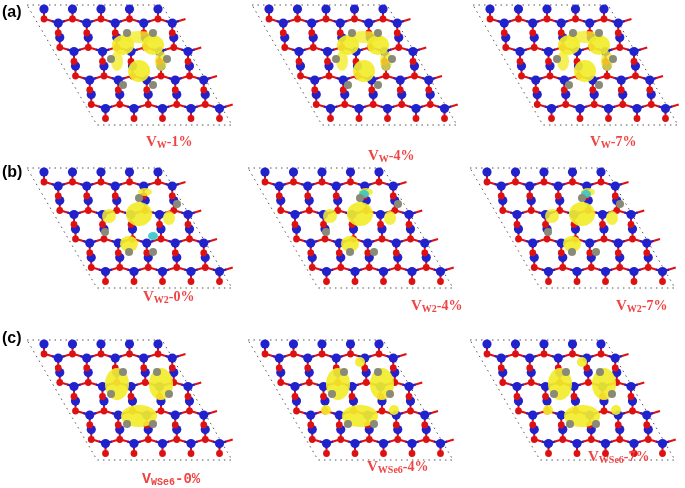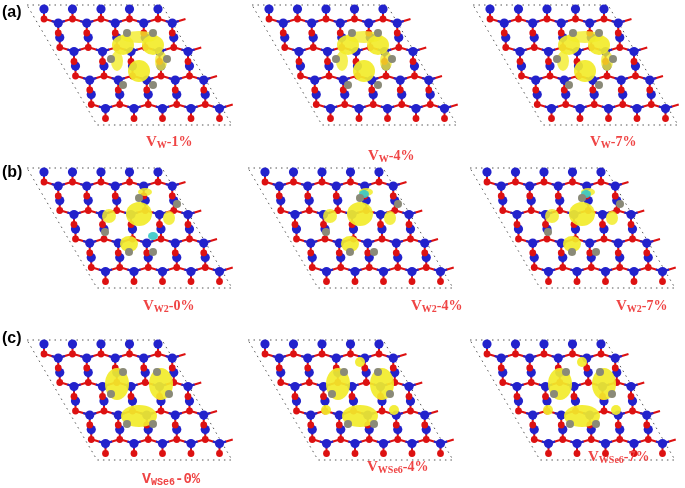--- a/index.html
+++ b/index.html
@@ -2382,19 +2382,19 @@
           <ellipse cx="146" cy="72" rx="5" ry="5" fill="#f2ec2a" opacity="0.92"></ellipse>
         </g>
       </svg>
     </div>
   </div>
 
 <div class="caption" style="left:146px;top:133px;"><span class="v">V</span><span class="sub">W</span><span>-1%</span></div>
 <div class="caption" style="left:368px;top:147px;"><span class="v">V</span><span class="sub">W</span><span>-4%</span></div>
 <div class="caption" style="left:590px;top:133px;"><span class="v">V</span><span class="sub">W</span><span>-7%</span></div>
 
-<div class="caption" style="left:143px;top:297px;"><span class="v">V</span><span class="sub">W2</span><span>-0%</span></div>
+<div class="caption" style="left:143px;top:288px;"><span class="v">V</span><span class="sub">W2</span><span>-0%</span></div>
 <div class="caption" style="left:368px;top:297px;margin-left:43px;"><span class="v">V</span><span class="sub">W2</span><span>-4%</span></div>
 <div class="caption" style="left:616px;top:297px;"><span class="v">V</span><span class="sub">W2</span><span>-7%</span></div>
 
 <div class="caption" style="left:142px;top:471px;font-family:Liberation Mono, monospace;"><span class="v">V</span><span class="sub">WSe6</span><span>-0%</span></div>
 <div class="caption" style="left:367px;top:458px;text-align:center;"><span class="v">V</span><span class="sub">WSe6</span><span>-4%</span></div>
 <div class="caption" style="left:588px;top:448px;"><span class="v">V</span><span class="sub">WSe6</span><span>-7%</span></div>
 
 </body></html>

